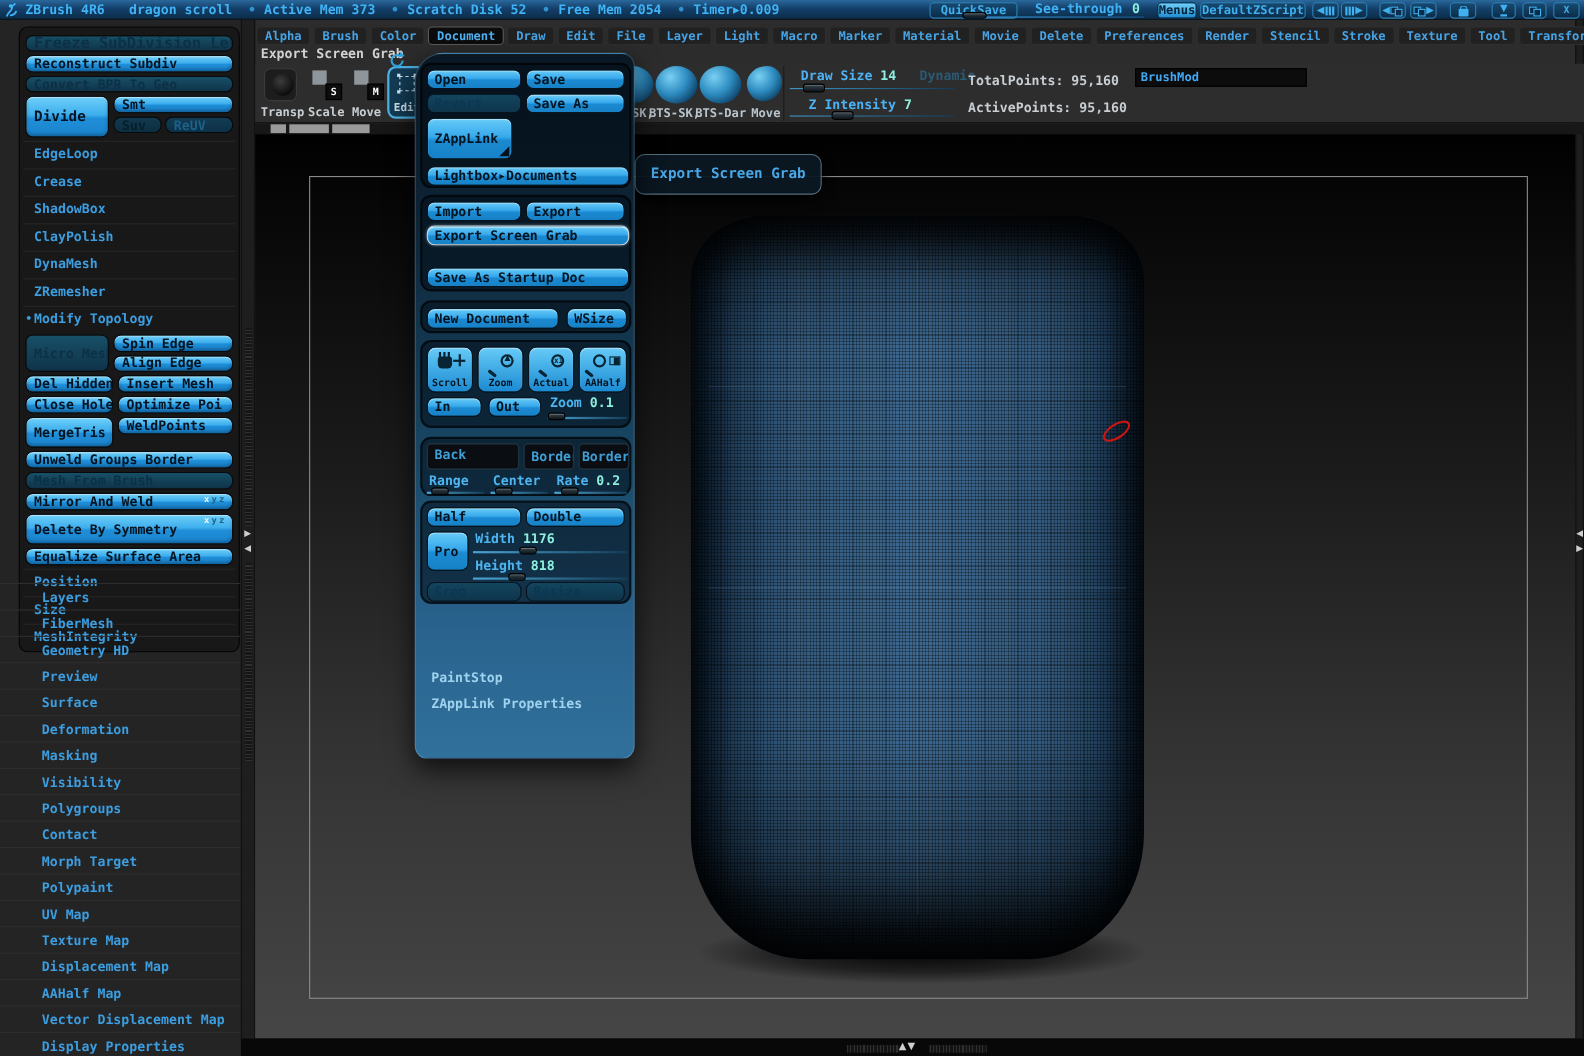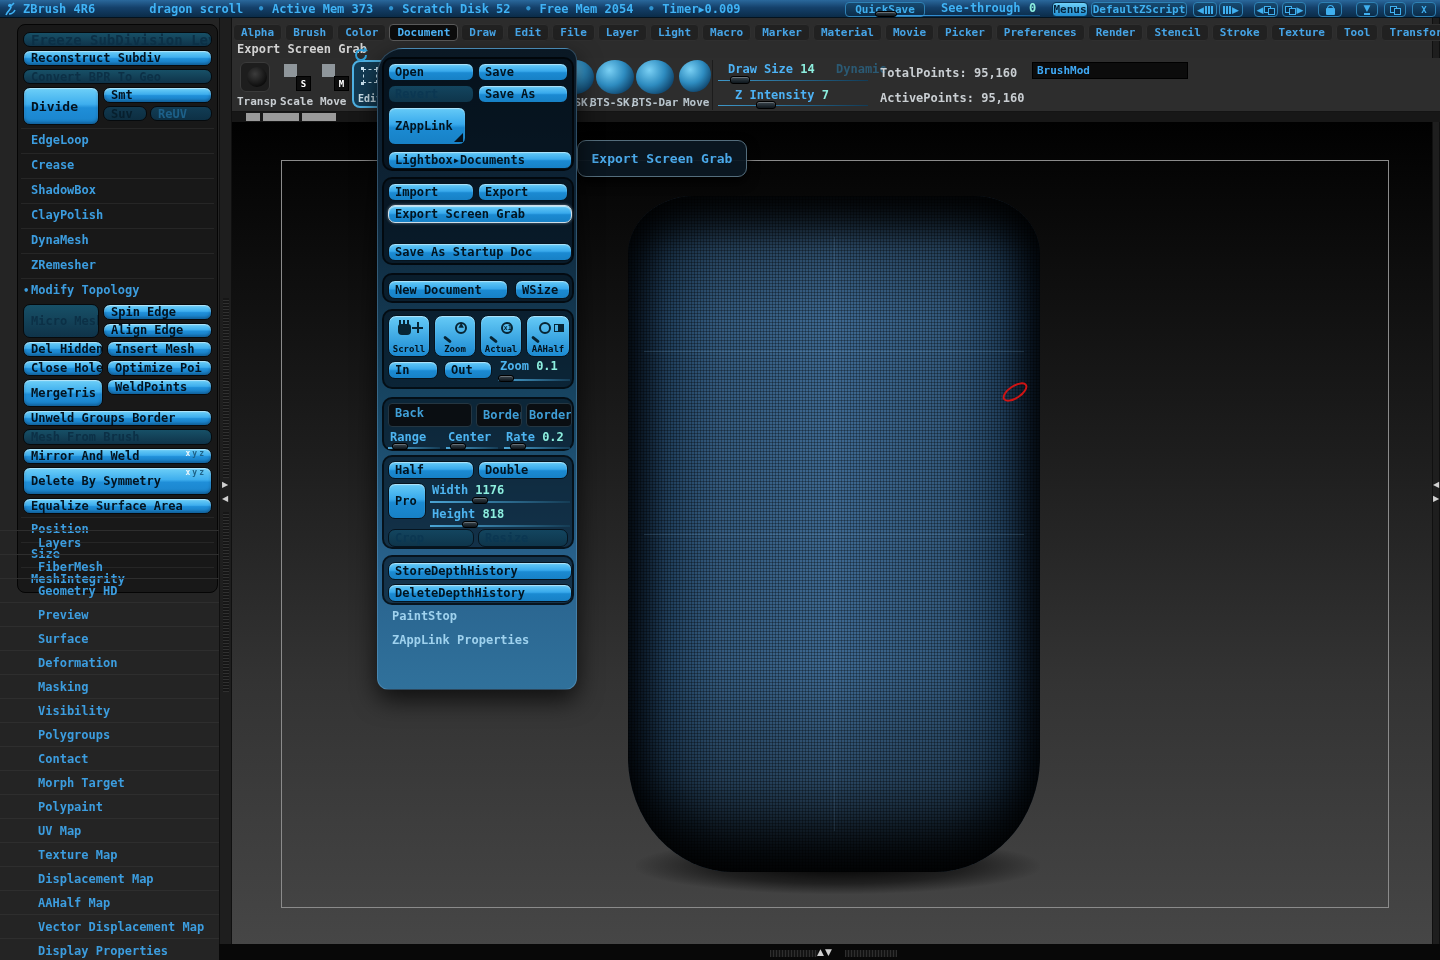--- a/index.html
+++ b/index.html
@@ -150,21 +150,21 @@
   .ring { box-shadow:0 0 0 2px #0a1d2b, inset 0 1px 1px rgba(255,255,255,.5); }
 </style>
 </head>
 <body>
 
 <div id="titlebar">
   <svg width="16" height="16" style="margin:1px 2px 0 3px" viewBox="0 0 16 16">
     <path d="M3 14 C5 9 7 10 8 6 C8.6 4 7 3 6 4 C5 5 7 6 9 4 L11 2 M6 13 C9 13 11 11 12 9" stroke="#3fb3f6" stroke-width="1.6" fill="none"></path>
   </svg>
   <span class="tb-text" style="margin-left:2px">ZBrush 4R6</span>
-  <span class="tb-text" style="margin-left:54px">dragon scroll</span>
+  <span class="tb-text" style="margin-left:22px">dragon scroll</span>
   <span class="tb-stat">
     <i class="glyph">•</i>
     <span>Active Mem</span>
     <span>373</span>
   </span>
   <span class="tb-stat">
     <i class="glyph">•</i>
     <span>Scratch Disk</span>
     <span>52</span>
   </span>
@@ -234,21 +234,21 @@
   <div class="mi active">Document</div>
   <div class="mi">Draw</div>
   <div class="mi">Edit</div>
   <div class="mi">File</div>
   <div class="mi">Layer</div>
   <div class="mi">Light</div>
   <div class="mi">Macro</div>
   <div class="mi">Marker</div>
   <div class="mi">Material</div>
   <div class="mi">Movie</div>
-  <div class="mi">Picker</div>
+  <div class="mi">Delete</div>
   <div class="mi">Preferences</div>
   <div class="mi">Render</div>
   <div class="mi">Stencil</div>
   <div class="mi">Stroke</div>
   <div class="mi">Texture</div>
   <div class="mi">Tool</div>
   <div class="mi">Transform</div>
 
 </div>
 <div id="statusline">Export Screen Grab</div>
@@ -544,20 +544,16 @@
     <div class="knob" style="left:88px;top:40px;width:16px;height:7px"></div>
     <div class="ms-label" style="left:48px;top:50px">
       <span>Height</span> <b>818</b>
     </div>
     <div class="ms-line" style="left:46px;top:68px;width:140px"></div>
     <div class="knob" style="left:78px;top:64px;width:16px;height:7px"></div>
     <div class="mbtn disabled" style="left:4px;top:72px;width:86px">Crop</div>
     <div class="mbtn disabled" style="left:94px;top:72px;width:90px">Resize</div>
   </div>
 
-  <div class="grp" style="top:506px;height:50px">
-    <div class="mbtn" style="left:4px;top:5px;width:184px">StoreDepthHistory</div>
-    <div class="mbtn" style="left:4px;top:27px;width:184px">DeleteDepthHistory</div>
-  </div>
 
   <div class="mlink" style="top:560px">PaintStop</div>
   <div class="mlink" style="top:584px">ZAppLink Properties</div>
 </div>
 
 </body></html>

